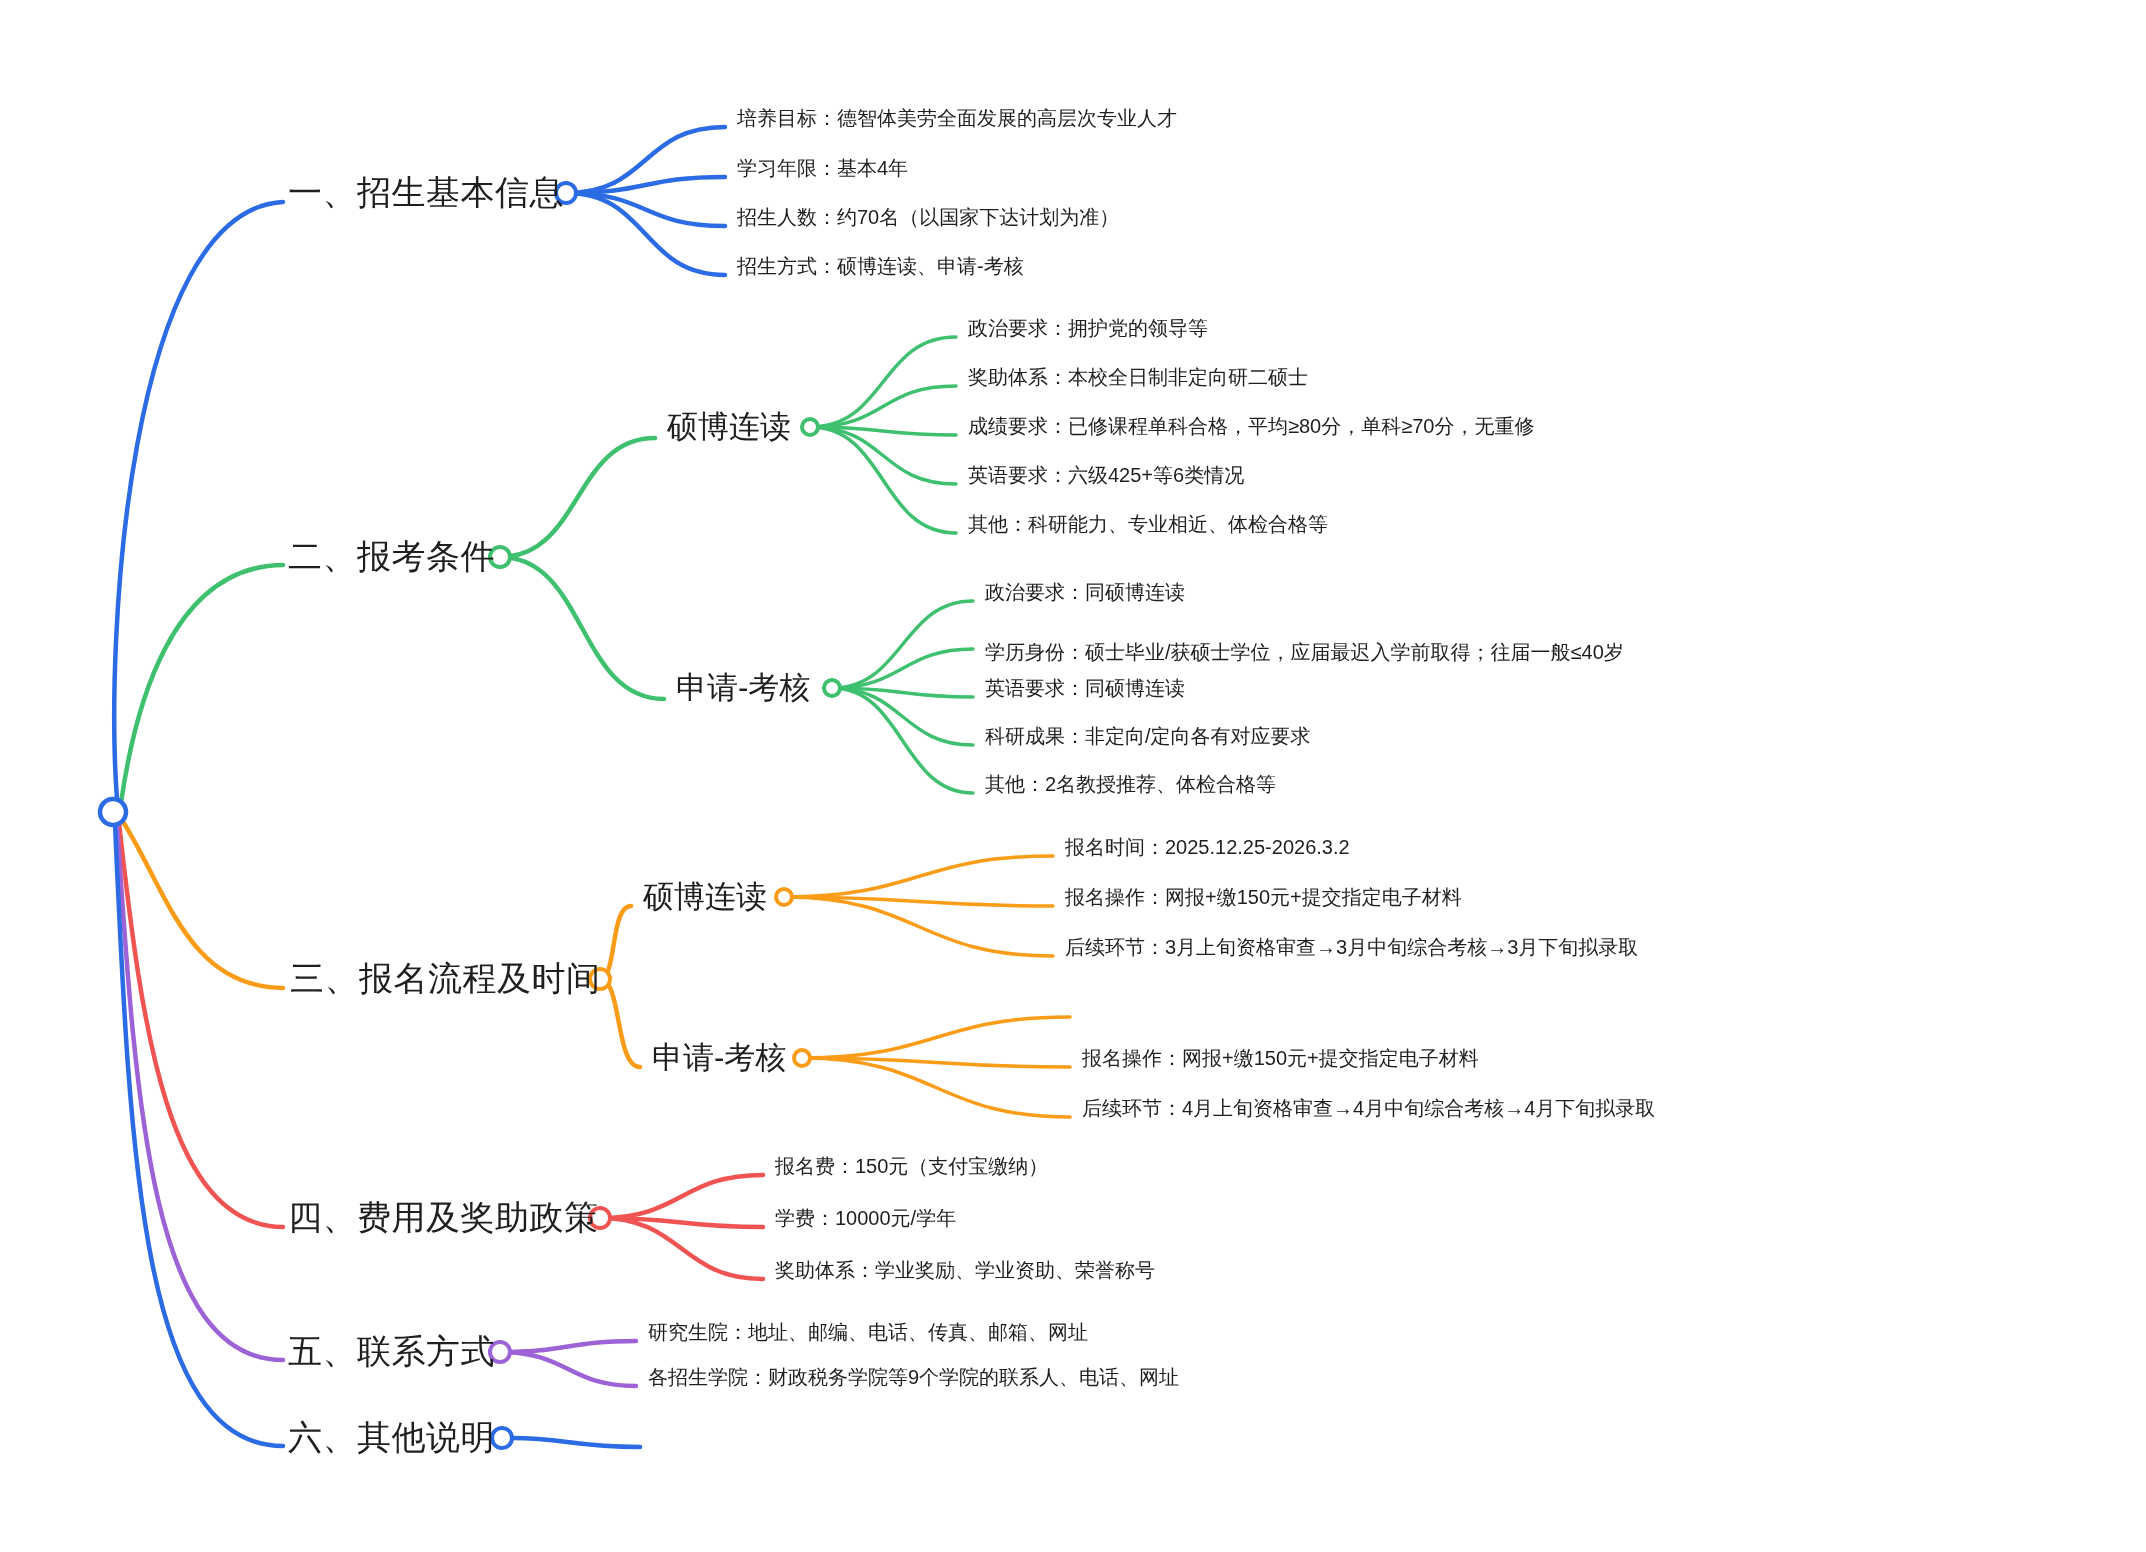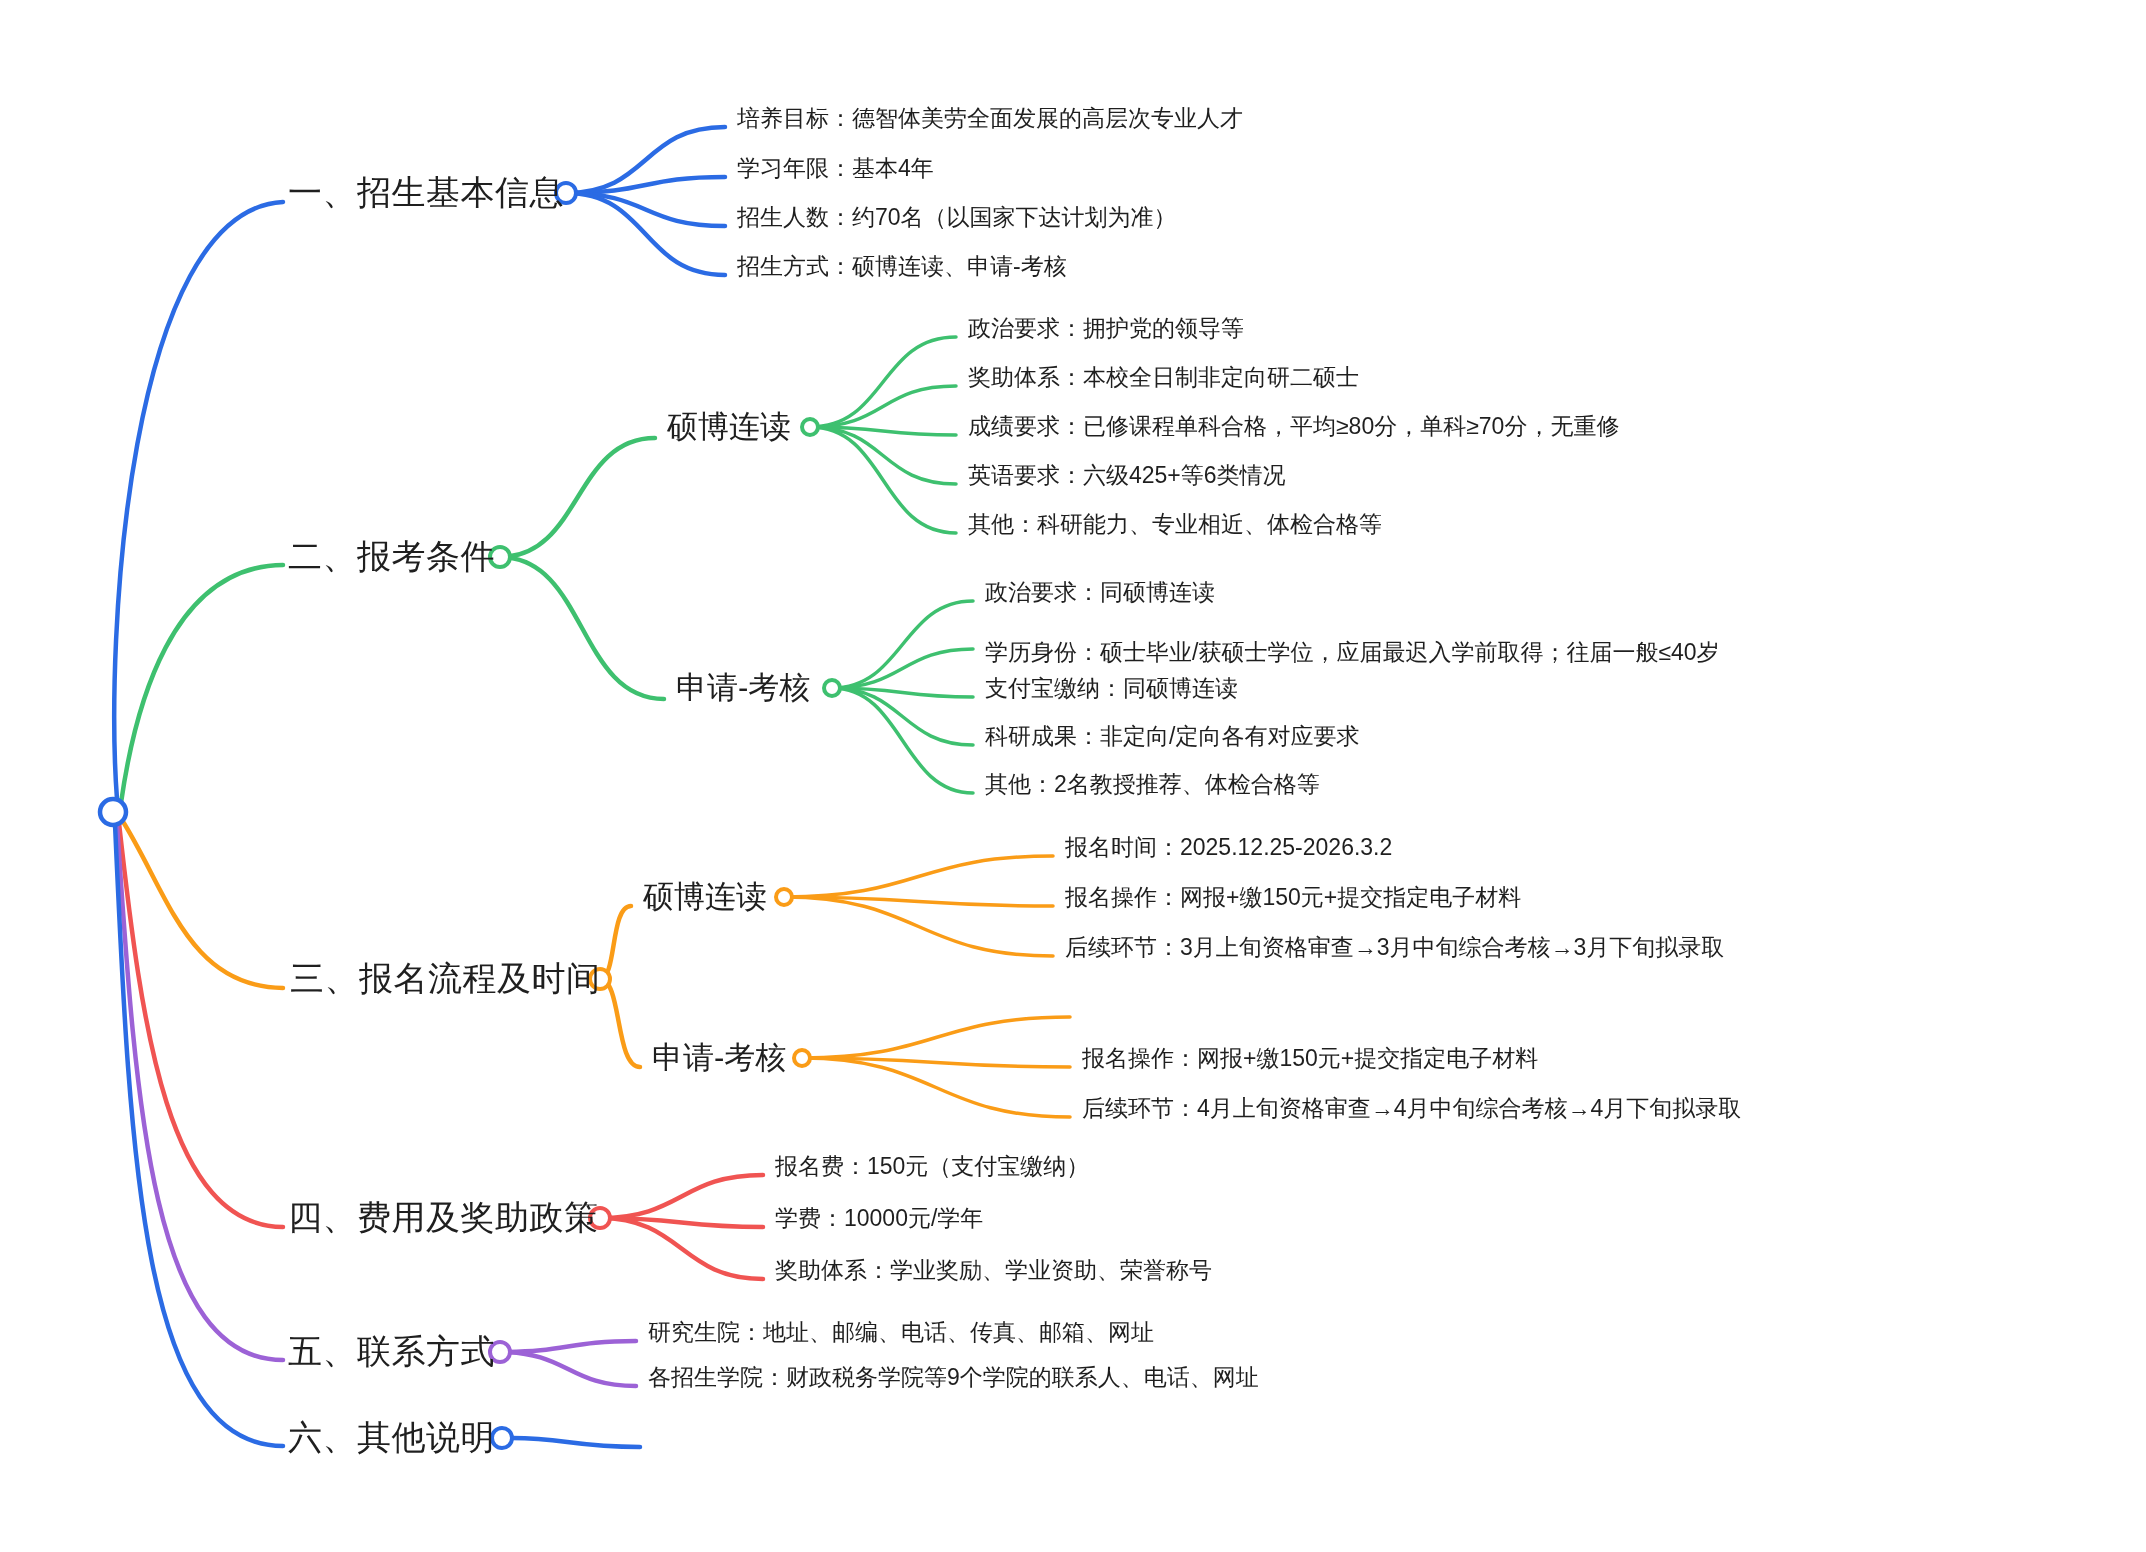--- a/index.html
+++ b/index.html
@@ -13,21 +13,21 @@
   #edges{position:absolute;left:0;top:0;width:2146px;height:1552px;}
   .label{
     position:absolute;
     transform:translateY(-50%);
     white-space:nowrap;
     color:#1f1f1f;
     line-height:1.15;
   }
   .topic{font-size:34px;letter-spacing:0.5px;}
   .subtopic{font-size:31px;}
-  .leaf{font-size:23px;}
+  .leaf{font-size:20px;}
 </style>
 </head>
 <body>
 
 <div id="canvas">
 
   <svg id="edges" viewBox="0 0 2146 1552" xmlns="http://www.w3.org/2000/svg">
 
     <g fill="none" stroke-width="4.5" stroke-linecap="round" stroke="#2B6BE4">
       <path d="M 117 799 C 105 640 128 210 283 202"></path>
@@ -113,21 +113,21 @@
   <div class="label topic" style="left:288px;top:557px">二、报考条件</div>
   <div class="label subtopic" style="left:667px;top:427px">硕博连读</div>
   <div class="label leaf" style="left:968px;top:328px">政治要求：拥护党的领导等</div>
   <div class="label leaf" style="left:968px;top:377px">奖助体系：本校全日制非定向研二硕士</div>
   <div class="label leaf" style="left:968px;top:426px">成绩要求：已修课程单科合格，平均≥80分，单科≥70分，无重修</div>
   <div class="label leaf" style="left:968px;top:475px">英语要求：六级425+等6类情况</div>
   <div class="label leaf" style="left:968px;top:524px">其他：科研能力、专业相近、体检合格等</div>
   <div class="label subtopic" style="left:676px;top:688px">申请-考核</div>
   <div class="label leaf" style="left:985px;top:592px">政治要求：同硕博连读</div>
   <div class="label leaf" style="left:985px;top:652px">学历身份：硕士毕业/获硕士学位，应届最迟入学前取得；往届一般≤40岁</div>
-  <div class="label leaf" style="left:985px;top:688px">支付宝缴纳：同硕博连读</div>
+  <div class="label leaf" style="left:985px;top:688px">英语要求：同硕博连读</div>
   <div class="label leaf" style="left:985px;top:736px">科研成果：非定向/定向各有对应要求</div>
   <div class="label leaf" style="left:985px;top:784px">其他：2名教授推荐、体检合格等</div>
 
   <div class="label topic" style="left:290px;top:979px">三、报名流程及时间</div>
   <div class="label subtopic" style="left:643px;top:897px">硕博连读</div>
   <div class="label leaf" style="left:1065px;top:847px">报名时间：2025.12.25-2026.3.2</div>
   <div class="label leaf" style="left:1065px;top:897px">报名操作：网报+缴150元+提交指定电子材料</div>
   <div class="label leaf" style="left:1065px;top:947px">后续环节：3月上旬资格审查→3月中旬综合考核→3月下旬拟录取</div>
   <div class="label subtopic" style="left:652px;top:1058px">申请-考核</div>
   <div class="label leaf" style="left:1082px;top:1058px">报名操作：网报+缴150元+提交指定电子材料</div>

